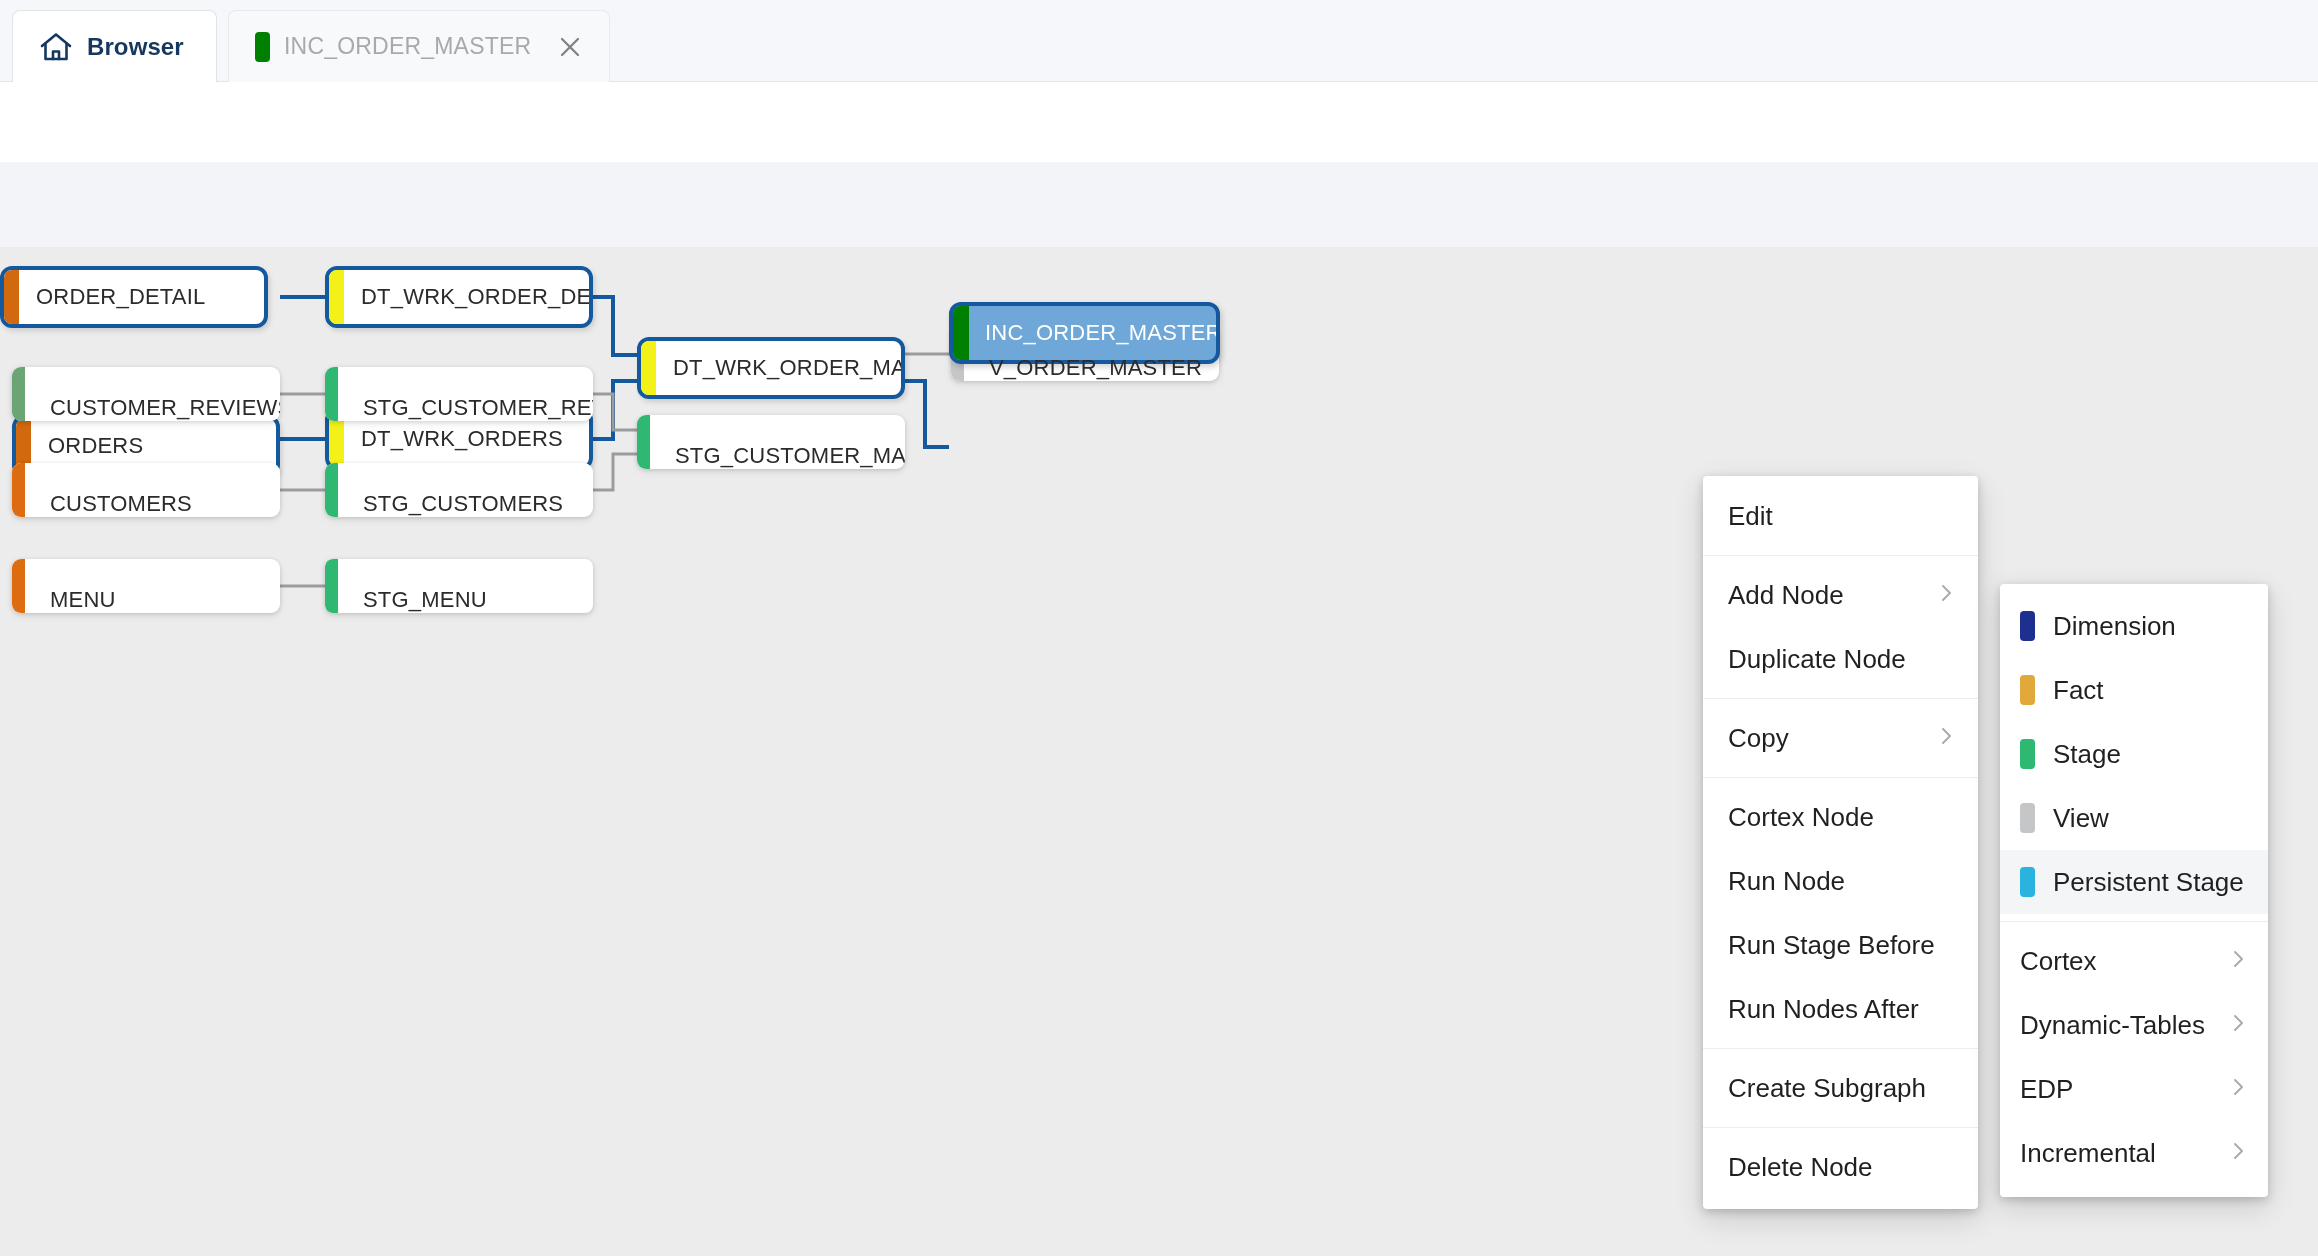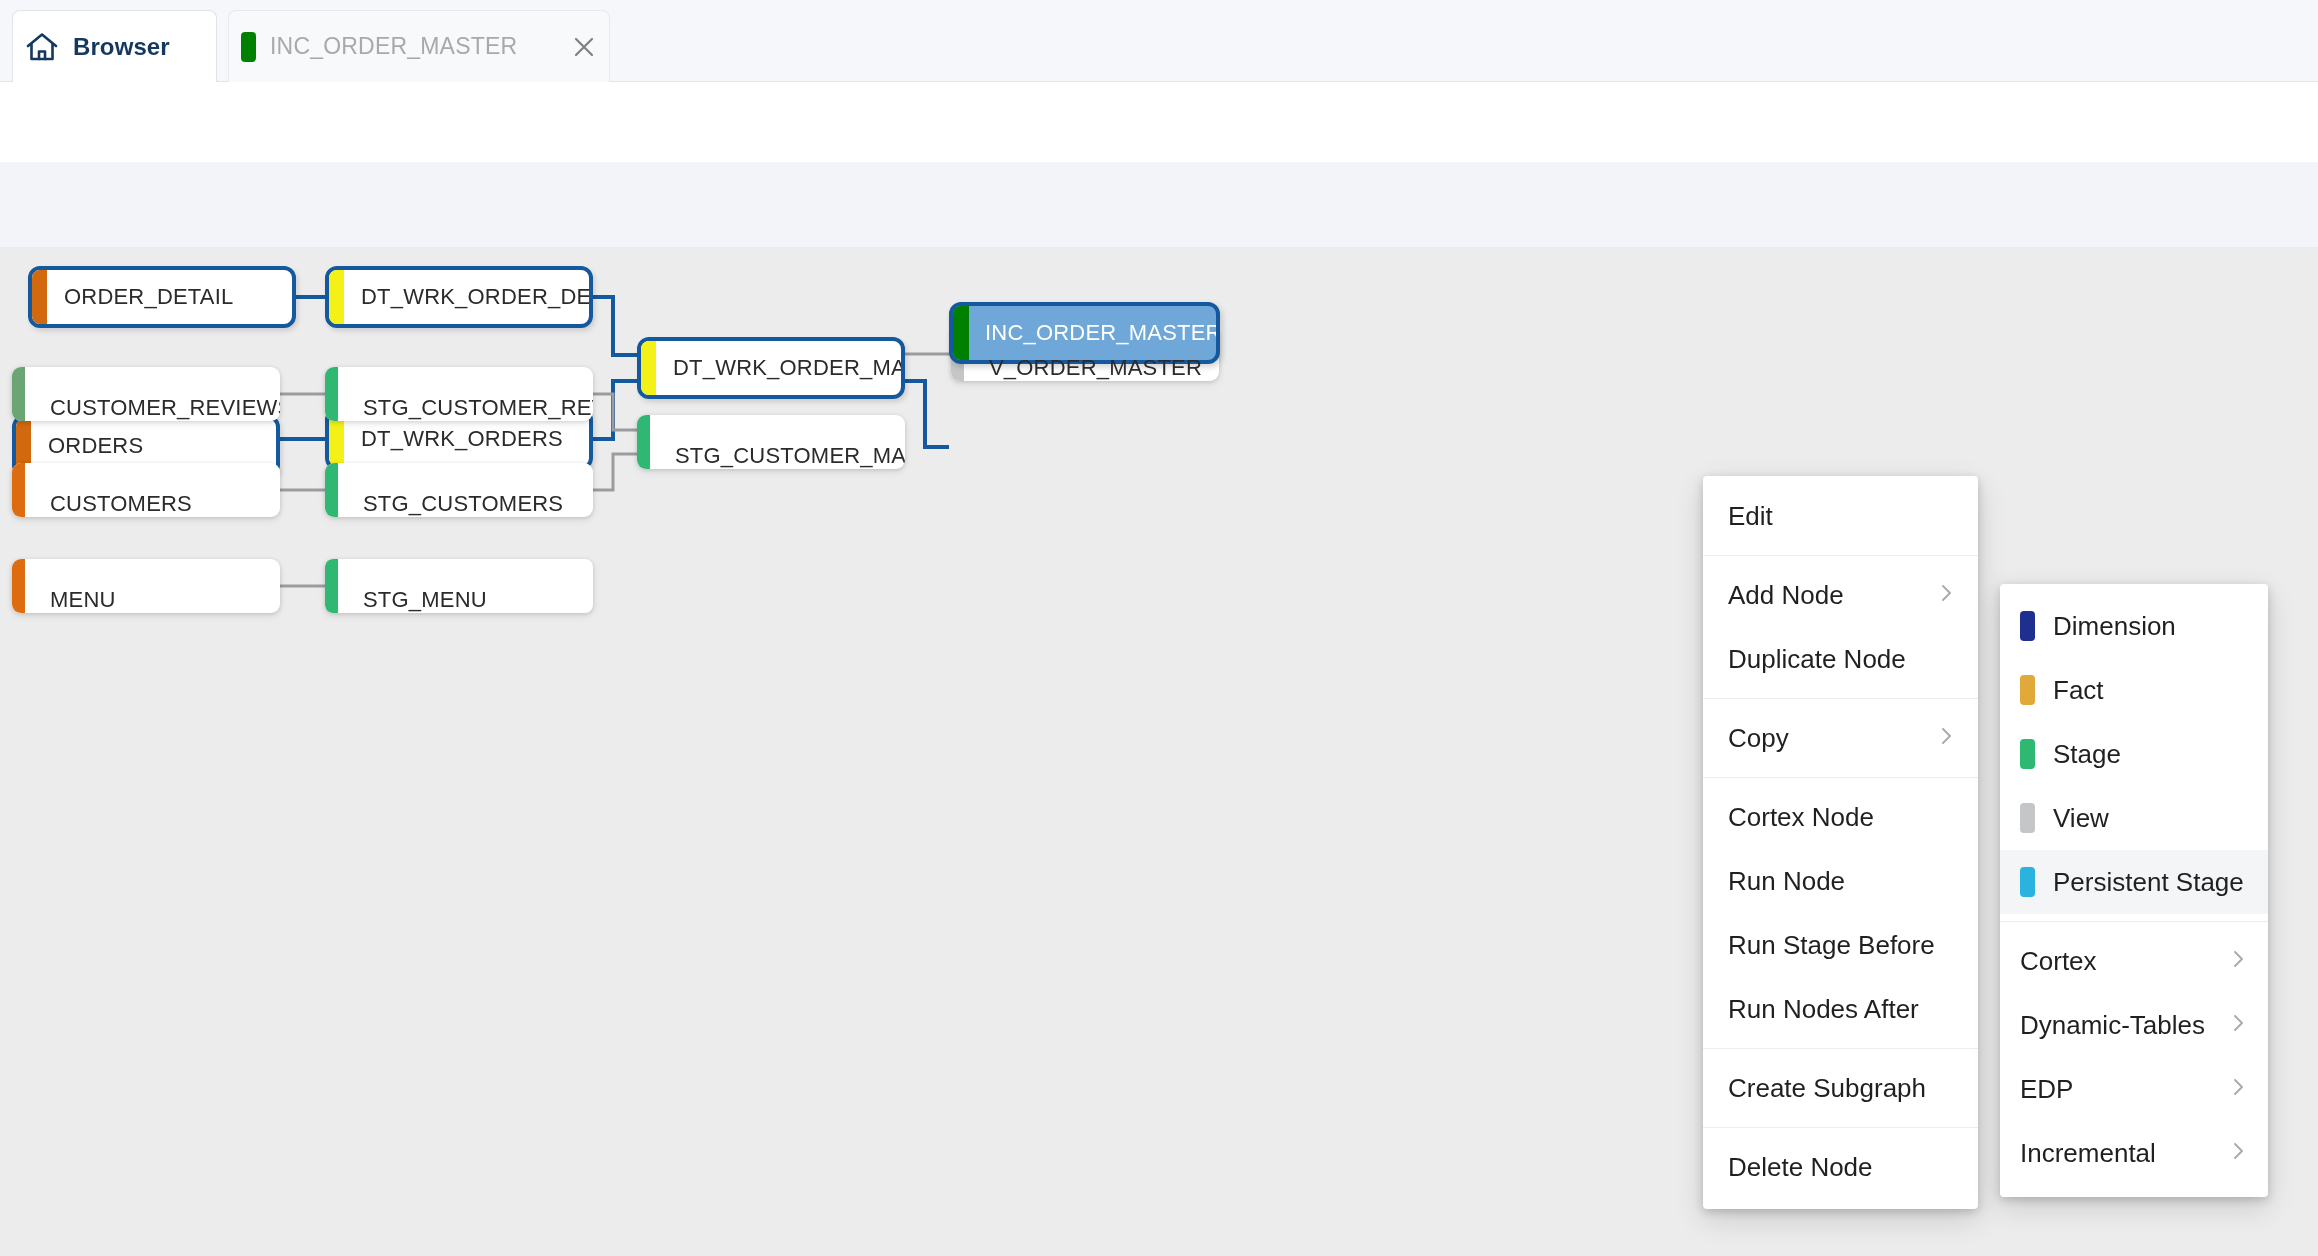--- a/index.html
+++ b/index.html
@@ -15,21 +15,21 @@
 
   
   .tabbar {
     position: absolute; left: 0; top: 0; width: 2318px; height: 82px;
     background: #f5f7fa;
     border-bottom: 1px solid #e2e5ea;
   }
   .tab {
     position: absolute; top: 10px; height: 72px;
     display: flex; align-items: center; gap: 14px;
-    padding: 0 12px;
+    padding: 0 26px;
     border-radius: 8px 8px 0 0;
   }
   .tab-browser {
     left: 12px; width: 205px;
     background: #ffffff;
     border: 1px solid #e0e3e8;
     border-bottom: none;
   }
   .tab-doc {
     left: 228px; width: 382px;
@@ -230,21 +230,21 @@
       <g stroke="#9a9c9e" stroke-width="3" fill="none">
         <path d="M905 107 L951 107"></path>
         <path d="M280 147 L325 147"></path>
         <path d="M280 243 L325 243"></path>
         <path d="M280 339 L325 339"></path>
         <path d="M593 147 L613 147 L613 183 L637 183"></path>
         <path d="M593 243 L613 243 L613 207 L637 207"></path>
       </g>
     </svg>
 
-    <div class="node bordered" style="left:28px; top:19px; width:268px; height:62px;">
+    <div class="node bordered" style="left:0; top:19px; width:268px; height:62px;">
       <span class="accent" style="background:#d2690e;"></span>
       <span class="nlabel">ORDER_DETAIL</span>
     </div>
 
     <div class="node bordered" style="left:325px; top:19px; width:268px; height:62px;">
       <span class="accent" style="background:#f4f119;"></span>
       <span class="nlabel">DT_WRK_ORDER_DETAIL</span>
     </div>
 
     <div class="node bordered" style="left:12px; top:168px; width:268px; height:62px;">

